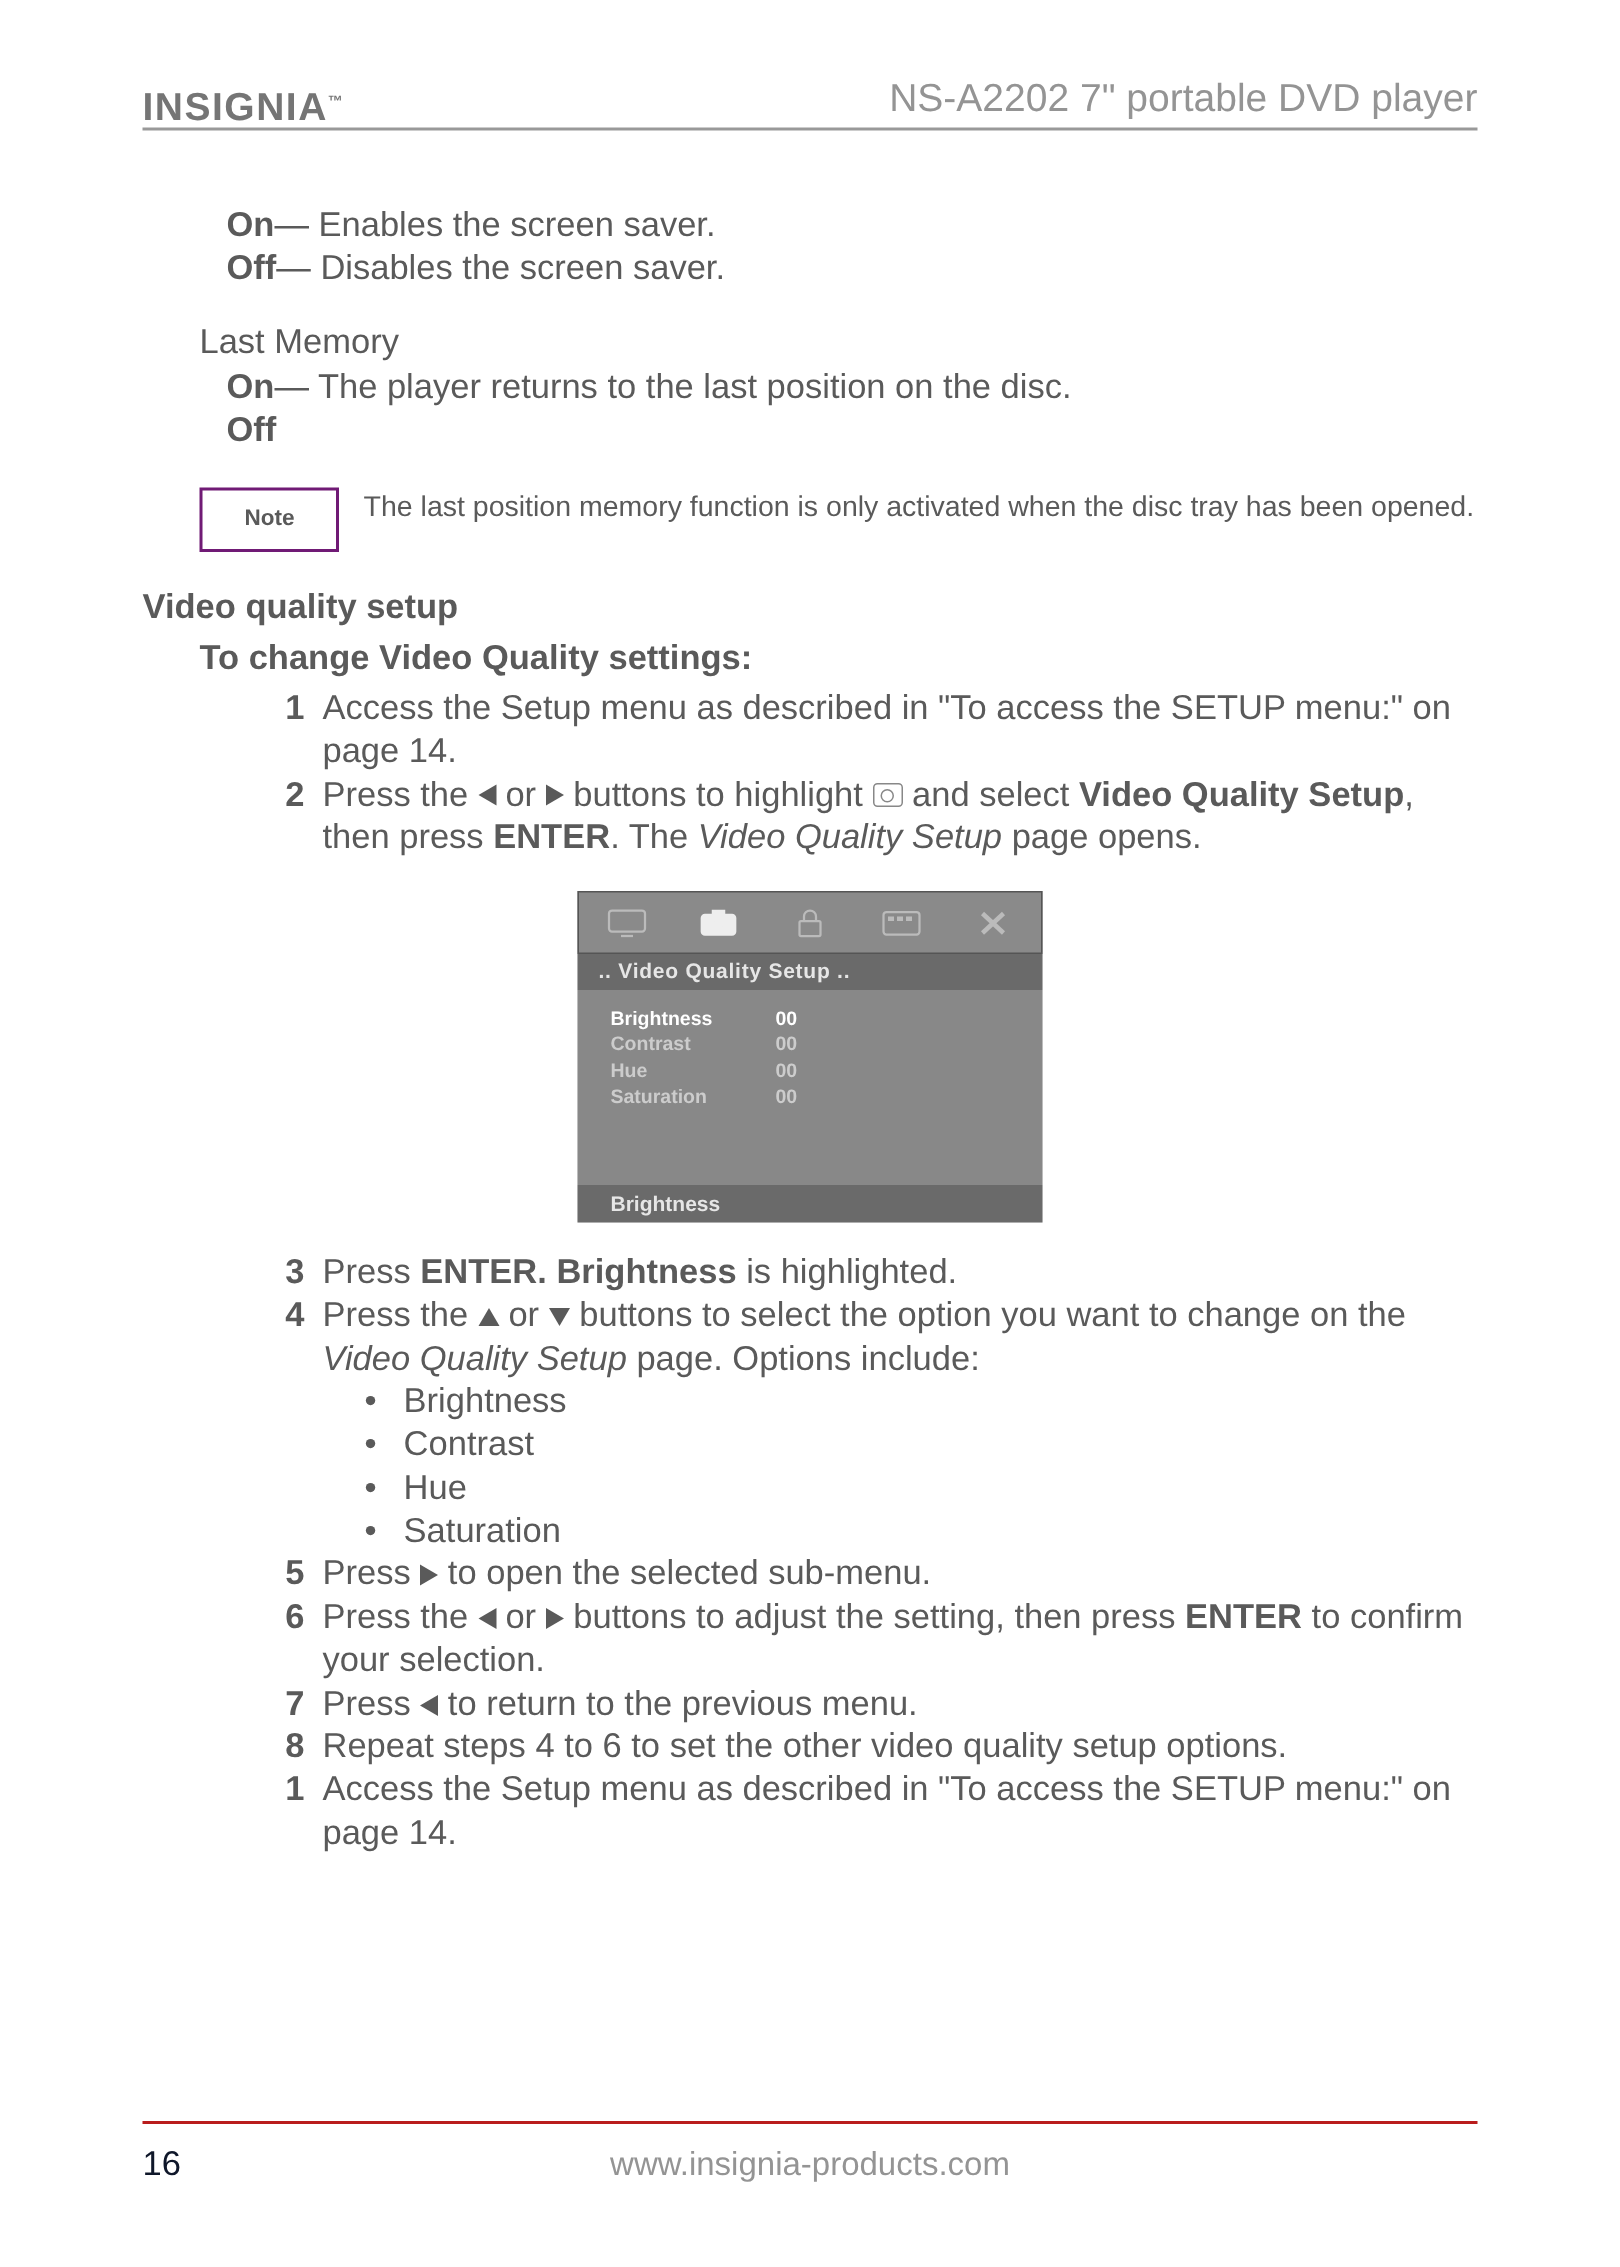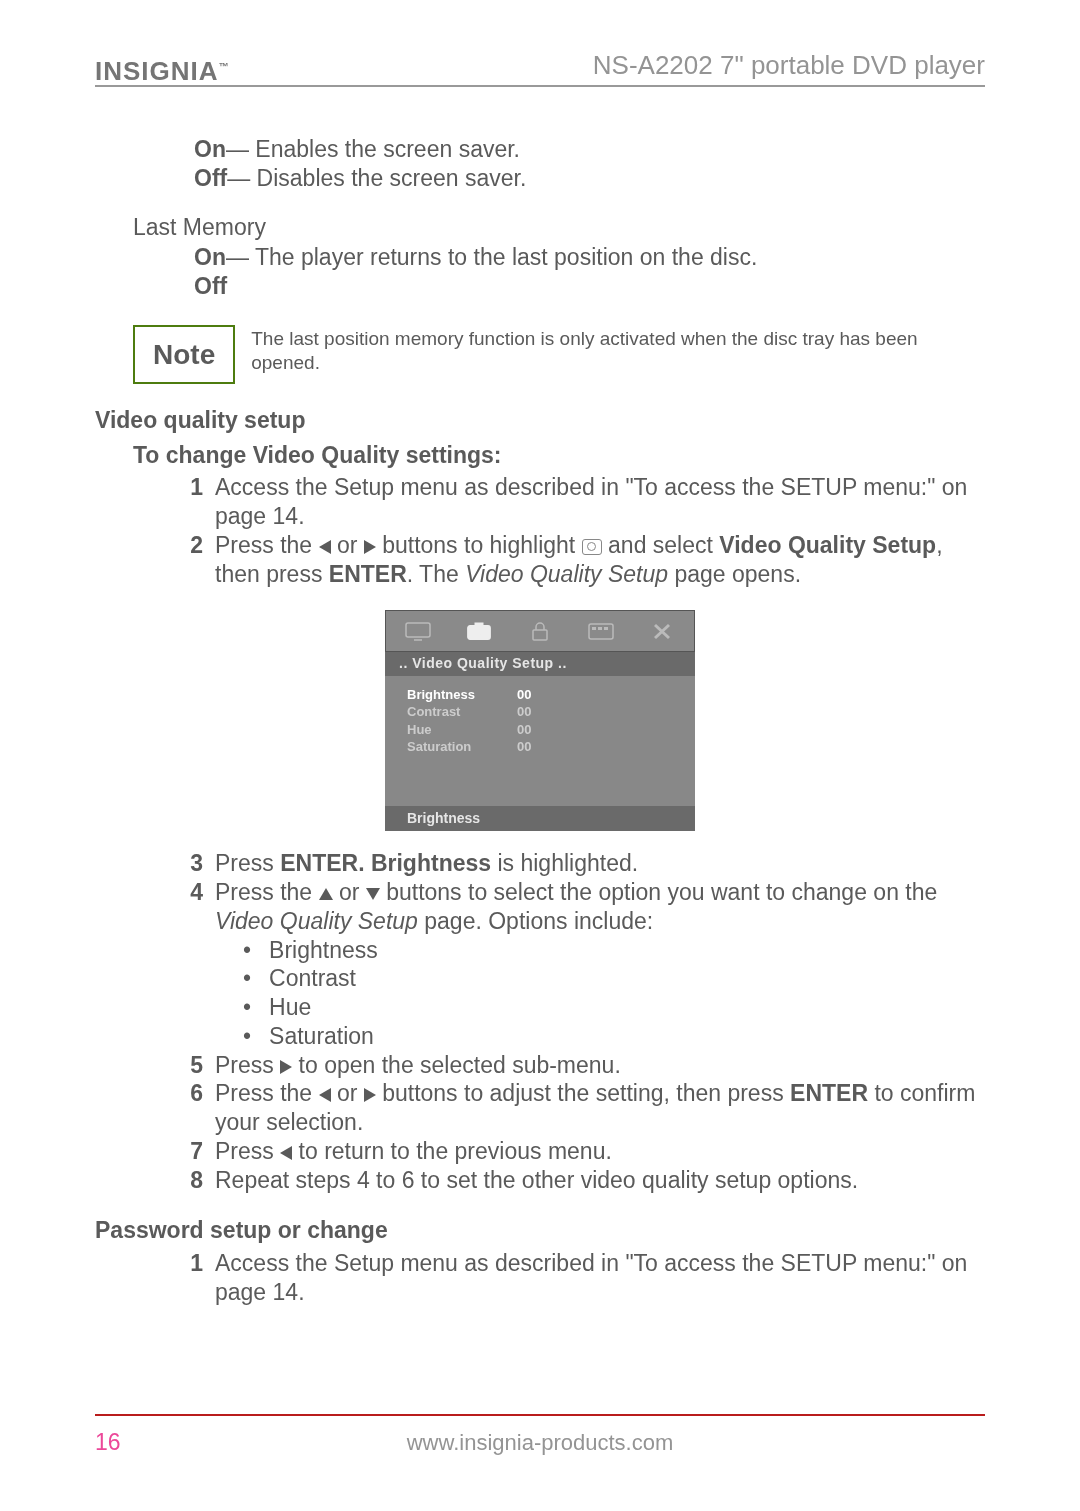--- a/index.html
+++ b/index.html
@@ -34,39 +34,39 @@
   .logo .tm { font-size: 10px; vertical-align: super; }
   .product-title {
     color: #949494;
     font-size: 26px;
   }
   .content {
     font-size: 23px;
     color: #5a5a5a;
     line-height: 1.25;
   }
-  .indent1 { margin-left: 99px; text-align: center; }
+  .indent1 { margin-left: 56px; text-align: center; }
   .indent-h { margin-left: 38px; font-weight: normal; margin-top: 20px; margin-bottom: 2px; }
   .indent-h0 { margin-left: 0px; font-weight: bold; margin-top: 22px; margin-bottom: 4px; }
   .indent-sub { margin-left: 38px; font-weight: bold; margin-top: 6px; margin-bottom: 4px; }
   .def-line { display: flex; }
   .def-term { font-weight: bold; white-space: pre; }
   .note-row {
     display: flex;
     align-items: flex-start;
     margin-left: 38px;
     margin-top: 24px;
     margin-bottom: 4px;
   }
   .note-box {
-    border: 2px solid #4d7c0f;
-    padding: 10px 18px;
+    border: 2px solid #701a75;
+    padding: 10px 28px;
     font-weight: bold;
     margin-right: 16px;
-    font-size: 28px;
+    font-size: 15px;
   }
   .note-text { flex: 1; font-size: 19px; padding-top: 2px; }
   .ol { margin-left: 88px; }
   .ol-item { display: flex; margin-bottom: 0px; }
   .ol-num { font-weight: bold; width: 32px; flex-shrink: 0; text-align: right; padding-right: 12px; }
   .ol-body { flex: 1; }
   .bold { font-weight: bold; }
   .italic { font-style: italic; }
   .bullet-list { margin-left: 28px; }
   .bullet-item::before { content: "•"; margin-right: 18px; }
@@ -174,21 +174,21 @@
     justify-content: center;
     font-size: 22px;
     color: #949494;
   }
   .page-num {
     position: absolute;
     left: 95px;
     bottom: 55px;
     padding-top: 20px;
     font-size: 23px;
-    color: #ec4899;
+    color: #0f172a;
     font-weight: normal;
   }
 </style>
 </head>
 <body>
 
 <div class="page">
   <div class="header-row">
     <div class="logo"><span>INSIGNIA</span><span class="tm">™</span></div>
     <div class="product-title">NS-A2202 7" portable DVD player</div>
@@ -321,21 +321,20 @@
       <div class="ol-item">
         <div class="ol-num">7</div>
         <div class="ol-body"><span>Press </span><span class="tri tri-left"></span><span> to return to the previous menu.</span></div>
       </div>
       <div class="ol-item">
         <div class="ol-num">8</div>
         <div class="ol-body">Repeat steps 4 to 6 to set the other video quality setup options.</div>
       </div>
     </div>
 
-    <div class="indent-h0">Password setup or change</div>
     <div class="ol">
       <div class="ol-item">
         <div class="ol-num">1</div>
         <div class="ol-body">Access the Setup menu as described in "To access the SETUP menu:" on page 14.</div>
       </div>
     </div>
 
   </div>
 
   <div class="footer-row">

